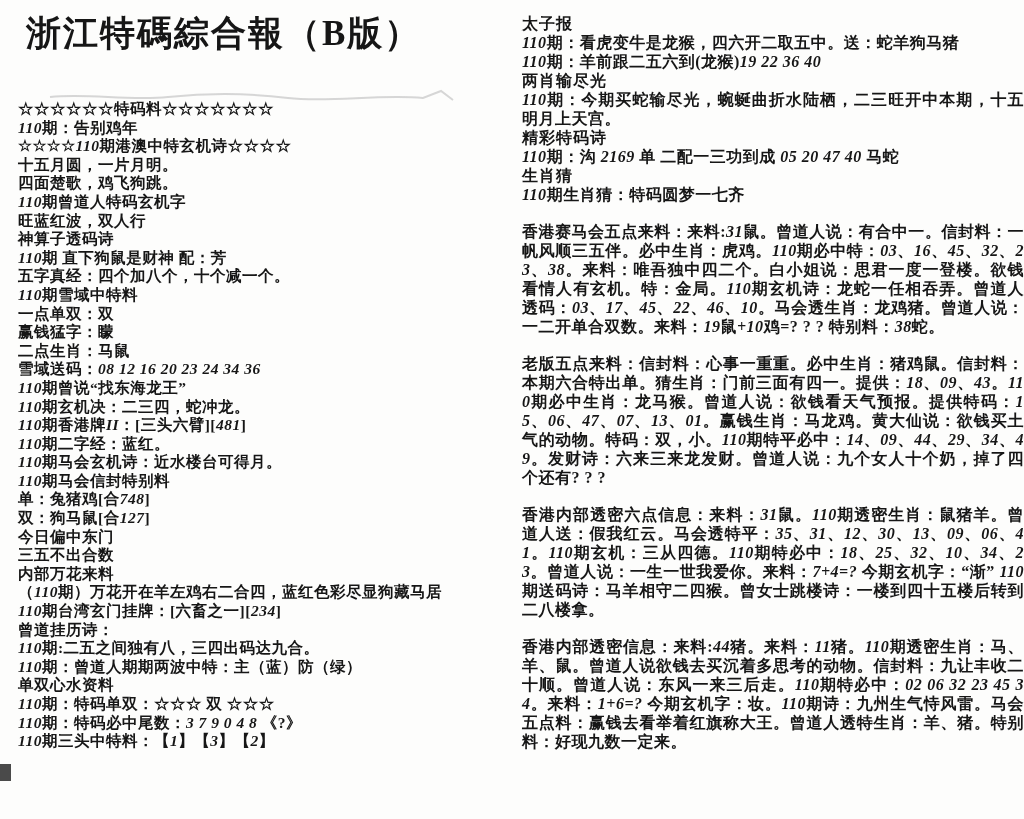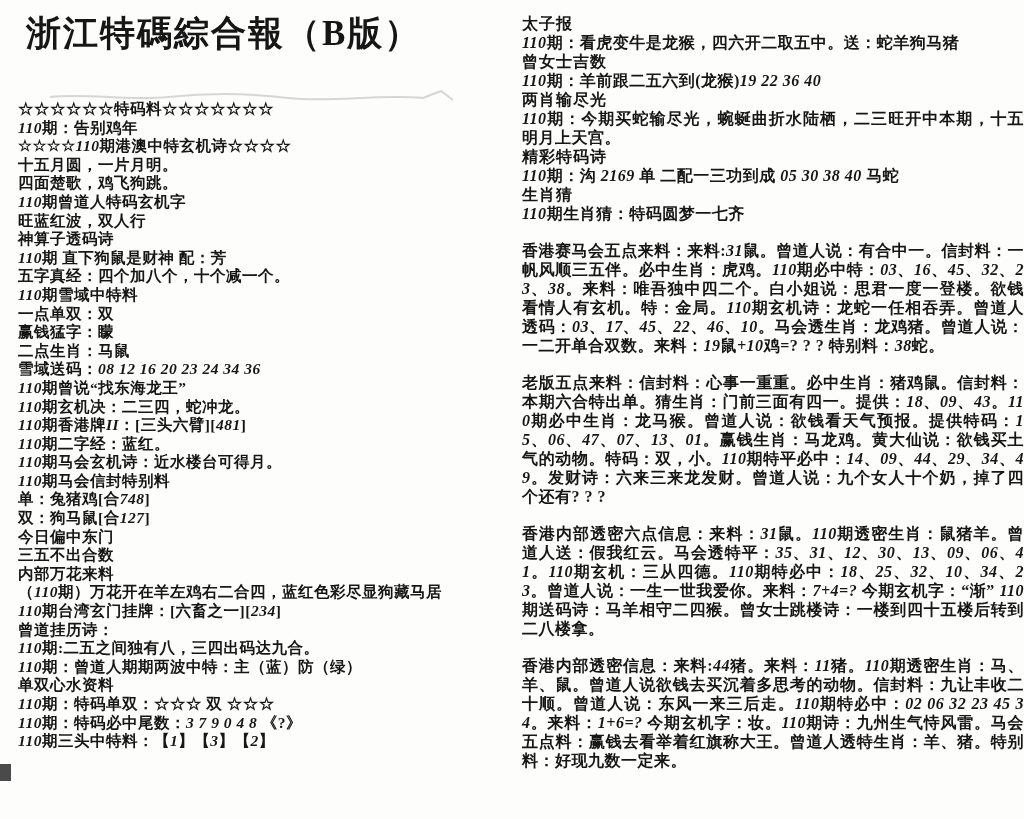--- a/index.html
+++ b/index.html
@@ -77,26 +77,25 @@
     <div class="line digits"><span class="num">110</span>期：曾道人期期两波中特：主（蓝）防（绿）</div>
     <div class="line digits">单双心水资料</div>
     <div class="line digits"><span class="num">110</span>期：特码单双：☆☆☆ 双 ☆☆☆</div>
     <div class="line digits"><span class="num">110</span>期：特码必中尾数：<span class="num">3 7 9 0 4 8 </span>《?》</div>
     <div class="line digits"><span class="num">110</span>期三头中特料：【<span class="num">1</span>】【<span class="num">3</span>】【<span class="num">2</span>】</div>
   </div>
 
   <div class="right-col">
     <div class="sec-heading">太子报</div>
     <div class="sec-text digits"><span class="num">110</span>期：看虎变牛是龙猴，四六开二取五中。送：蛇羊狗马猪</div>
-    <div class="sec-heading">曾女士吉数</div>
     <div class="sec-text digits"><span class="num">110</span>期：羊前跟二五六到(龙猴)<span class="num">19 22 36 40</span></div>
     <div class="sec-heading">两肖输尽光</div>
     <div class="sec-text digits"><span class="num">110</span>期：今期买蛇输尽光，蜿蜒曲折水陆栖，二三旺开中本期，十五明月上天宫。</div>
     <div class="sec-heading">精彩特码诗</div>
-    <div class="sec-text digits"><span class="num">110</span>期：沟 <span class="num">2169 </span>单 二配一三功到成 <span class="num">05 30 38 40 </span>马蛇</div>
+    <div class="sec-text digits"><span class="num">110</span>期：沟 <span class="num">2169 </span>单 二配一三功到成 <span class="num">05 20 47 40 </span>马蛇</div>
     <div class="sec-heading">生肖猜</div>
     <div class="sec-text digits"><span class="num">110</span>期生肖猜：特码圆梦一七齐</div>
 
     <div class="para digits">香港赛马会五点来料：来料:<span class="num">31</span>鼠。曾道人说：有合中一。信封料：一帆风顺三五伴。必中生肖：虎鸡。<span class="num">110</span>期必中特：<span class="num">03</span>、<span class="num">16</span>、<span class="num">45</span>、<span class="num">32</span>、<span class="num">23</span>、<span class="num">38</span>。来料：唯吾独中四二个。白小姐说：思君一度一登楼。欲钱看情人有玄机。特：金局。<span class="num">110</span>期玄机诗：龙蛇一任相吞弄。曾道人透码：<span class="num">03</span>、<span class="num">17</span>、<span class="num">45</span>、<span class="num">22</span>、<span class="num">46</span>、<span class="num">10</span>。马会透生肖：龙鸡猪。曾道人说：一二开单合双数。来料：<span class="num">19</span>鼠<span class="num">+10</span>鸡=? ? ? 特别料：<span class="num">38</span>蛇。</div>
     <div class="para digits">老版五点来料：信封料：心事一重重。必中生肖：猪鸡鼠。信封料：本期六合特出单。猜生肖：门前三面有四一。提供：<span class="num">18</span>、<span class="num">09</span>、<span class="num">43</span>。<span class="num">110</span>期必中生肖：龙马猴。曾道人说：欲钱看天气预报。提供特码：<span class="num">15</span>、<span class="num">06</span>、<span class="num">47</span>、<span class="num">07</span>、<span class="num">13</span>、<span class="num">01</span>。赢钱生肖：马龙鸡。黄大仙说：欲钱买土气的动物。特码：双，小。<span class="num">110</span>期特平必中：<span class="num">14</span>、<span class="num">09</span>、<span class="num">44</span>、<span class="num">29</span>、<span class="num">34</span>、<span class="num">49</span>。发财诗：六来三来龙发财。曾道人说：九个女人十个奶，掉了四个还有? ? ?</div>
     <div class="para digits">香港内部透密六点信息：来料：<span class="num">31</span>鼠。<span class="num">110</span>期透密生肖：鼠猪羊。曾道人送：假我红云。马会透特平：<span class="num">35</span>、<span class="num">31</span>、<span class="num">12</span>、<span class="num">30</span>、<span class="num">13</span>、<span class="num">09</span>、<span class="num">06</span>、<span class="num">41</span>。<span class="num">110</span>期玄机：三从四德。<span class="num">110</span>期特必中：<span class="num">18</span>、<span class="num">25</span>、<span class="num">32</span>、<span class="num">10</span>、<span class="num">34</span>、<span class="num">23</span>。曾道人说：一生一世我爱你。来料：<span class="num">7+4=? </span>今期玄机字：“渐” <span class="num">110</span>期送码诗：马羊相守二四猴。曾女士跳楼诗：一楼到四十五楼后转到二八楼拿。</div>
     <div class="para digits">香港内部透密信息：来料:<span class="num">44</span>猪。来料：<span class="num">11</span>猪。<span class="num">110</span>期透密生肖：马、羊、鼠。曾道人说欲钱去买沉着多思考的动物。信封料：九让丰收二十顺。曾道人说：东风一来三后走。<span class="num">110</span>期特必中：<span class="num">02 06 32 23 45 34</span>。来料：<span class="num">1+6=? </span>今期玄机字：妆。<span class="num">110</span>期诗：九州生气恃风雷。马会五点料：赢钱去看举着红旗称大王。曾道人透特生肖：羊、猪。特别料：好现九数一定来。</div>
   </div>
 
   <div class="corner-mark"></div>

